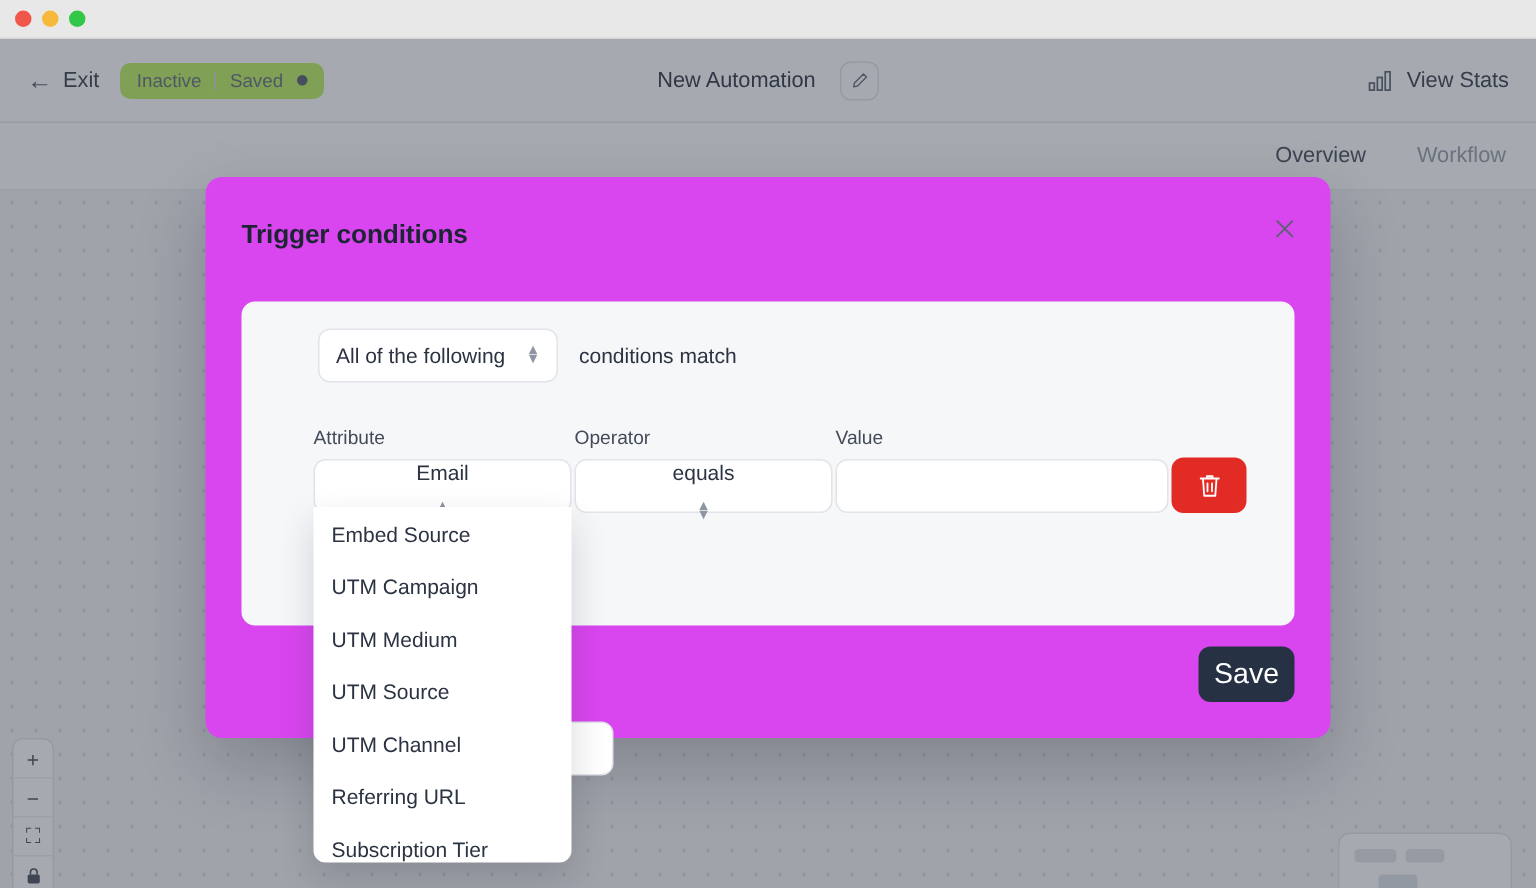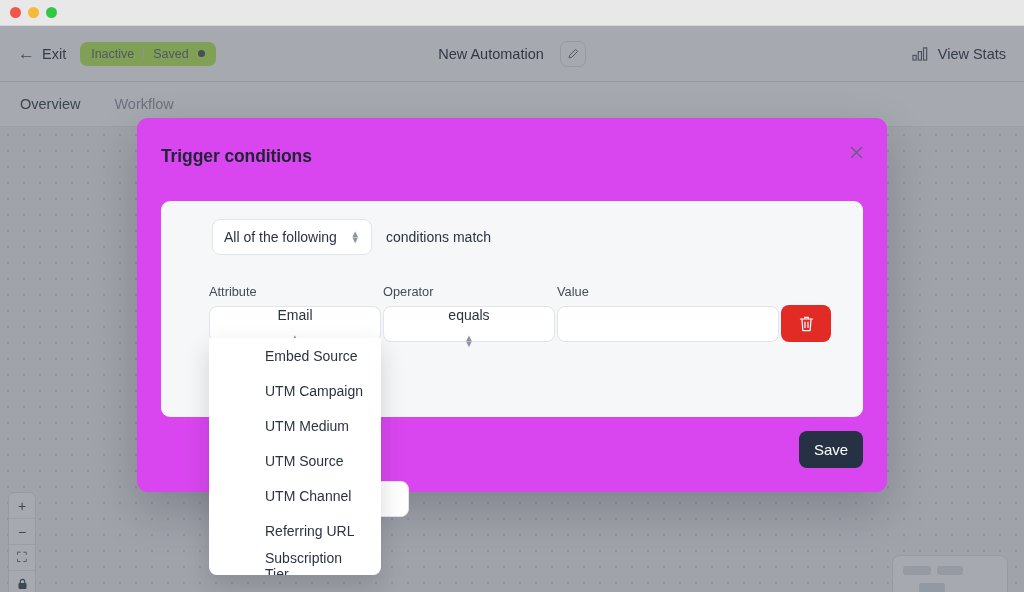--- a/index.html
+++ b/index.html
@@ -74,22 +74,23 @@
     width: 26px; height: 26px; border-radius: 7px;
     border: 1px solid #e2e5ea; background: #fff;
     display: flex; align-items: center; justify-content: center;
   }
 
   .hdr-right { margin-left: auto; display: flex; align-items: center; gap: 9px; }
   .view-stats-label { font-size: 14.5px; color: #3d4654; }
 
   .tabs {
     display: flex; gap: 34px;
-    padding: 14px 8px 0 20px;
+    padding: 14px 20px 0 20px;
     height: 44px;
+    justify-content: flex-end;
   }
   .tab { font-size: 14.5px; color: #49515e; padding-bottom: 10px; }
   .tab.inactive { color: #9aa1ac; }
 
   
   .canvas {
     position: relative;
     height: 482px;
     background:
       radial-gradient(circle, #d9dde3 1px, transparent 1.2px) 0 0 / 16px 16px,
@@ -207,34 +208,33 @@
     display: flex; align-items: center; justify-content: center;
     font-size: 14px; color: #2b3342;
     z-index: 21;
   }
 
   .save-btn {
     position: absolute; right: 24px; bottom: 24px;
     width: 64px; height: 37px;
     background: #263244; border-radius: 8px;
     display: flex; align-items: center; justify-content: center;
-    color: #fff; font-size: 15px;
+    color: #fff; font-size: 19px;
   }
 
   
   .dropdown {
     position: absolute;
     left: 209px; top: 338px;
     width: 172px; height: 237px;
     background: #ffffff;
     border-radius: 0 0 8px 8px;
     box-shadow: 0 10px 24px rgba(16,24,40,0.16);
     z-index: 40;
     overflow: hidden;
-    padding-left: 44px;
   }
   .dd-item {
     height: 35px; display: flex; align-items: center;
     padding: 0 12px;
     font-size: 14px; color: #2b3342;
   }
 </style>
 </head>
 <body>
 

